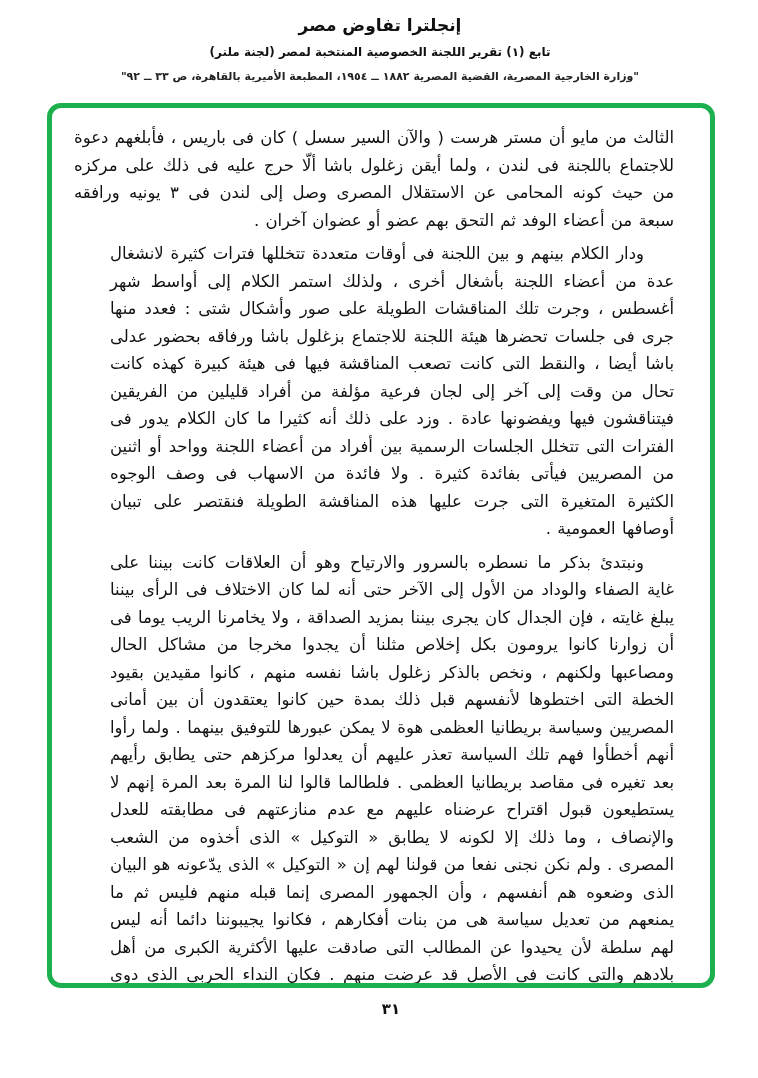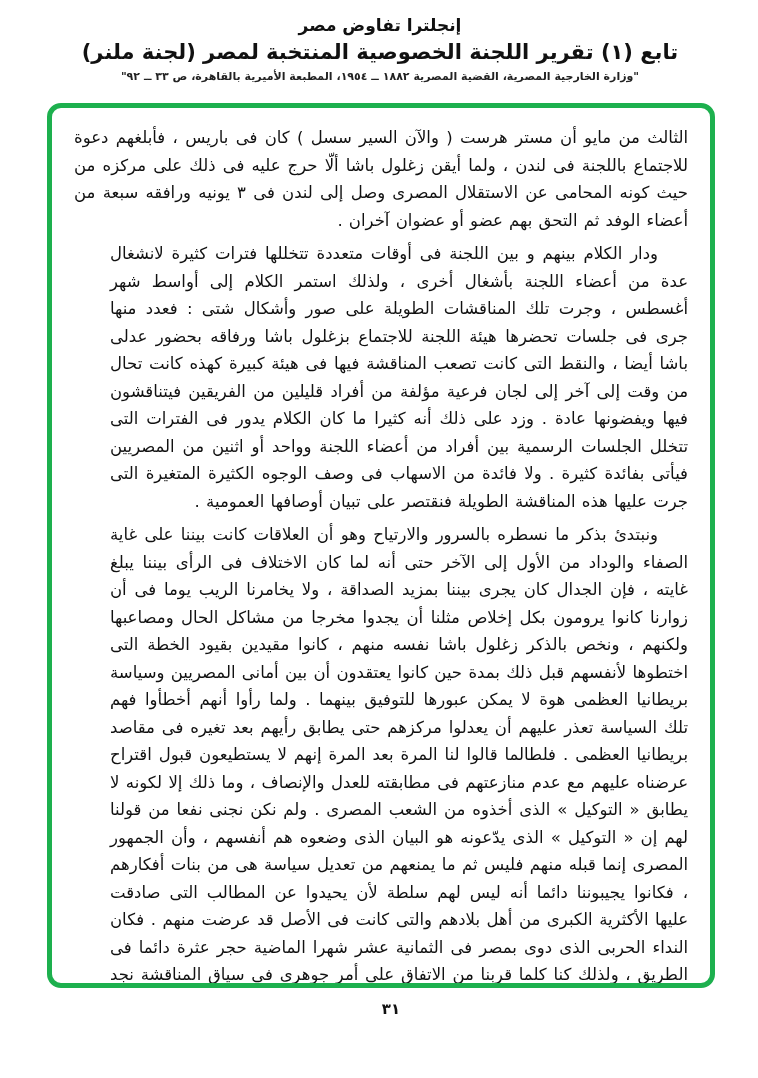--- a/index.html
+++ b/index.html
@@ -24,21 +24,21 @@
     text-align: center;
     direction: rtl;
   }
   .header-line1 {
     font-size: 17px;
     font-weight: bold;
     line-height: 26px;
     letter-spacing: 0.5px;
   }
   .header-line2 {
-    font-size: 21px;
+    font-size: 12px;
     font-weight: bold;
     line-height: 28px;
   }
   .header-line3 {
     font-size: 11px;
     font-weight: bold;
     line-height: 18px;
     margin-top: 2px;
     color: #222222;
   }
@@ -48,21 +48,21 @@
     top: 103px;
     width: 658px;
     height: 875px;
     border: 5px solid #1db04e;
     border-radius: 14px;
     box-sizing: content-box;
     background: #ffffff;
   }
   .frame-inner {
     direction: rtl;
-    padding: 16px 22px 10px 22px;
+    padding: 16px 36px 10px 22px;
     height: calc(100% - 26px);
     overflow: hidden;
   }
   .frame-inner p {
     margin: 0 0 6px 0;
     font-size: 16.5px;
     line-height: 27.5px;
     text-align: justify;
     word-spacing: 1px;
   }

